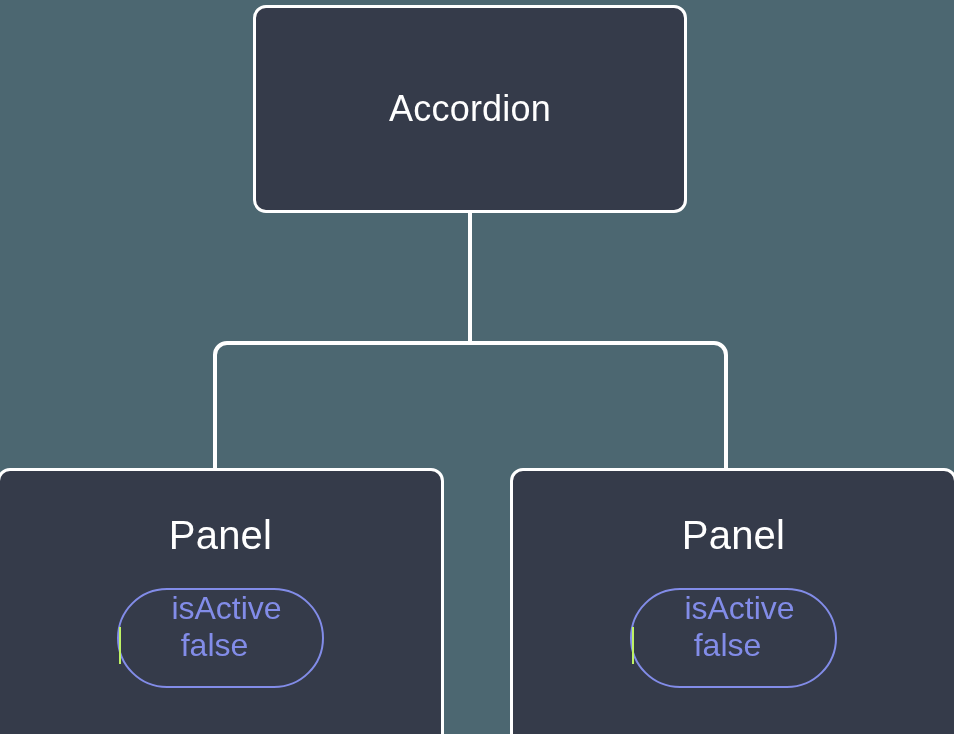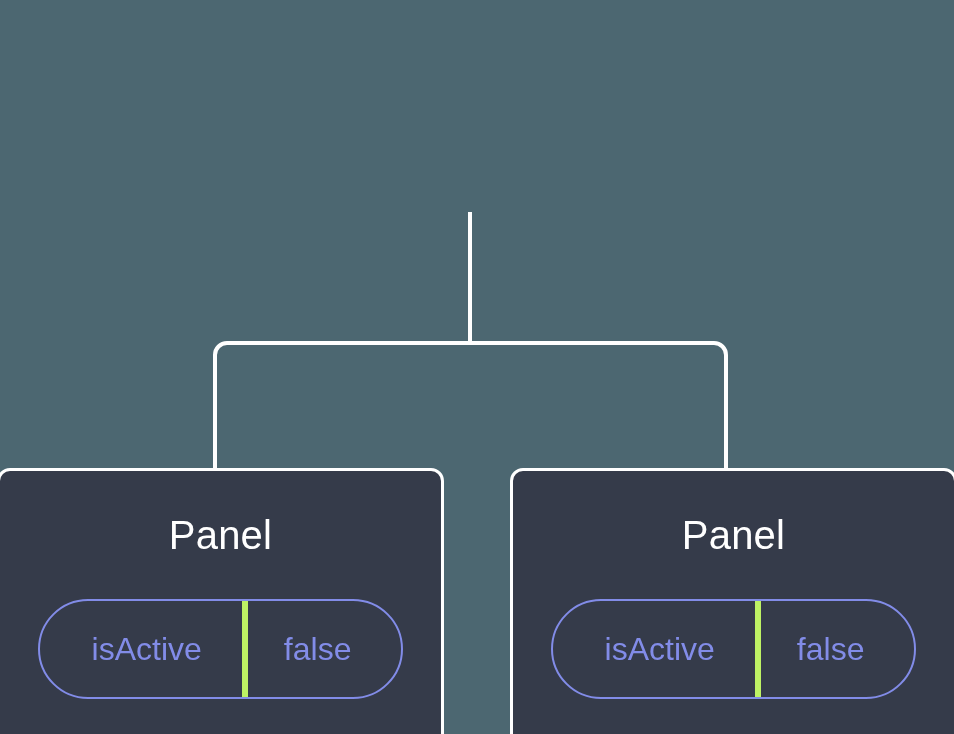--- a/index.html
+++ b/index.html
@@ -69,60 +69,64 @@
   .node-title {
     color: #ffffff;
     font-size: 40px;
     font-weight: 400;
     letter-spacing: 0.2px;
     white-space: nowrap;
   }
 
   
   .pill {
-    margin-top: 41px;
+    margin-top: 30px;
     height: 100px;
     box-sizing: border-box;
     border: 2px solid #828ce8;
     border-radius: 50px;
     display: flex;
     align-items: stretch;
     background: transparent;
+    flex-direction: column;
   }
   .pill-key,
   .pill-value {
     display: flex;
     align-items: center;
     justify-content: center;
     color: #828ce8;
     font-size: 32px;
     font-weight: 400;
     white-space: nowrap;
   }
   .pill-key {
     padding: 0 40px 0 52px;
   }
   .pill-value {
     padding: 0 50px 0 36px;
-    border-left: 6px solid #bef264;
+    border-left: 2px solid #bef264;
   }
 </style>
 </head>
 <body>
 
 <div id="canvas">
 
   <svg id="connectors" viewBox="0 0 954 734" width="954" height="734" aria-hidden="true">
 
     <path d="M 470 212 L 470 343" fill="none" stroke="#ffffff" stroke-width="4"></path>
 
     <path d="M 470 343 L 227 343 A 12 12 0 0 0 215 355 L 215 470" fill="none" stroke="#ffffff" stroke-width="4" stroke-linecap="butt"></path>
     <path d="M 470 343 L 714 343 A 12 12 0 0 1 726 355 L 726 470" fill="none" stroke="#ffffff" stroke-width="4" stroke-linecap="butt"></path>
   </svg>
 
+  <div class="node node-root">
+    <span class="node-title">Accordion</span>
+  </div>
 
   <div class="node node-child node-child-left">
     <span class="node-title">Panel</span>
     <div class="pill">
       <span class="pill-key">isActive</span>
       <span class="pill-value">false</span>
     </div>
   </div>
 
   <div class="node node-child node-child-right">

